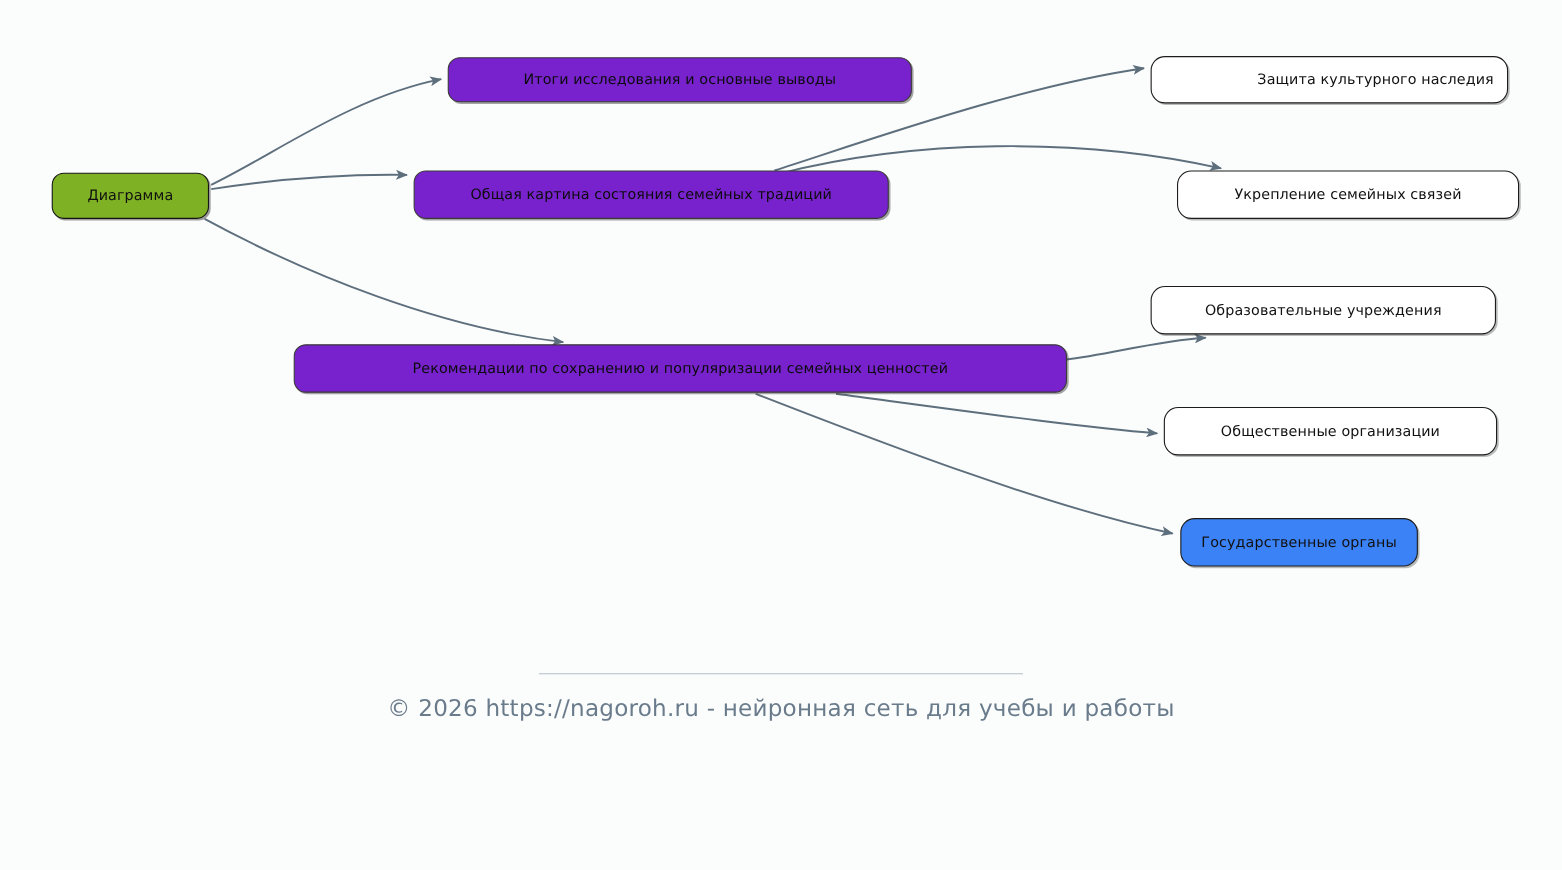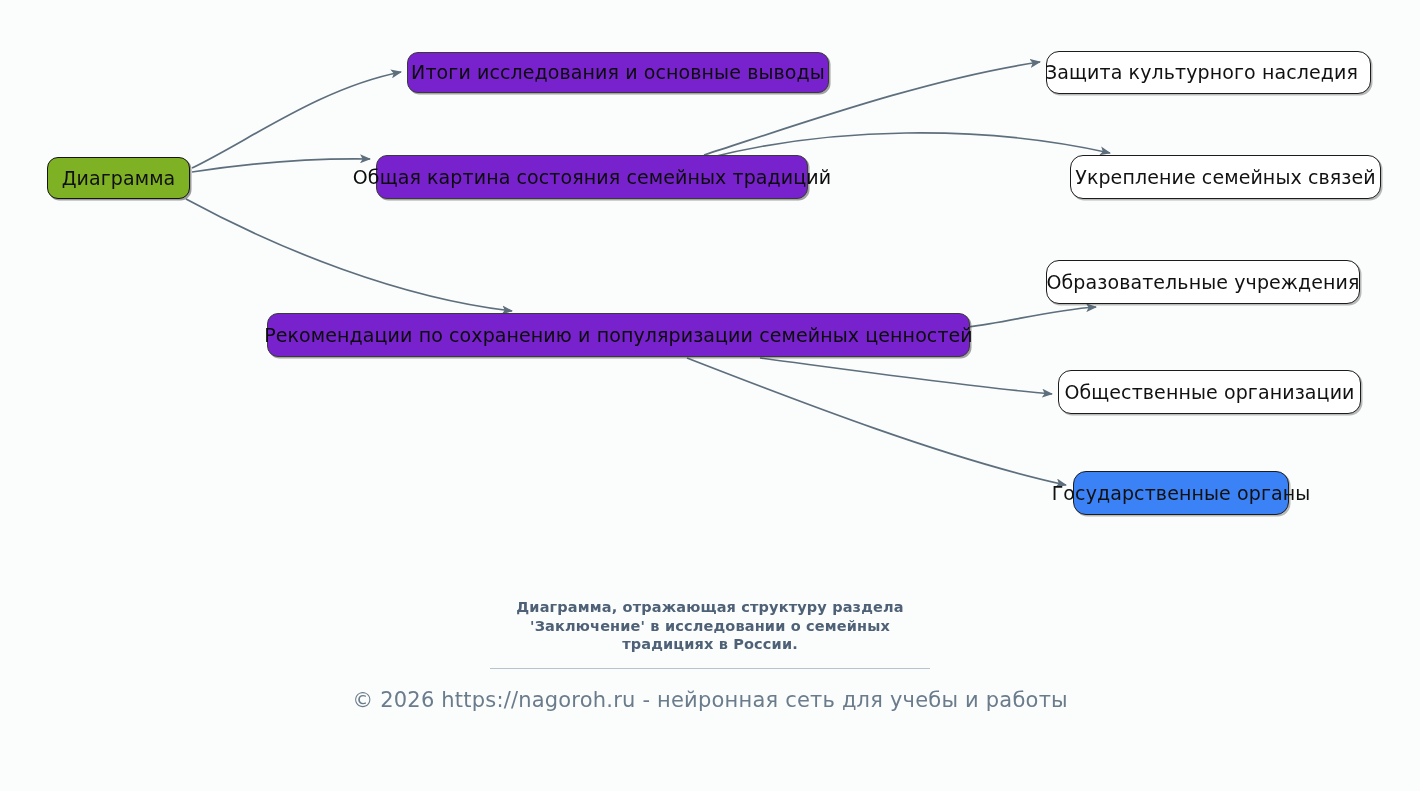--- a/index.html
+++ b/index.html
@@ -31,21 +31,21 @@
   }
 
   .node {
     position: absolute;
     box-sizing: border-box;
     display: flex;
     align-items: center;
     justify-content: center;
     border-radius: 11px;
     white-space: nowrap;
-    font-size: 19px;
+    font-size: 13px;
     line-height: 1;
     letter-spacing: 0.1px;
   }
 
   .node-root {
     background: #7fb125;
     border: 1.3px solid #151515;
     color: #101010;
     box-shadow: 1.5px 1.5px 0 rgba(40,40,40,0.45);
   }
@@ -147,20 +147,17 @@
       </div>
       <div class="node node-leaf" style="left: 1058px; top: 370px; width: 303px; height: 44px; background: rgb(255, 255, 255);">
         <span class="node-label">Общественные организации</span>
       </div>
       <div class="node node-leaf" style="left: 1073px; top: 471px; width: 216px; height: 44px; background: #3b82f6;">
         <span class="node-label">Государственные органы</span>
       </div>
     </div>
 
   <div id="footer">
-    <div id="caption">Диаграмма, отражающая структуру раздела
-'Заключение' в исследовании о семейных
-традициях в России.</div>
     <div id="divider"></div>
     <div id="credit">© 2026 https://nagoroh.ru - нейронная сеть для учебы и работы</div>
   </div>
 
 </div>
 
 </body></html>

